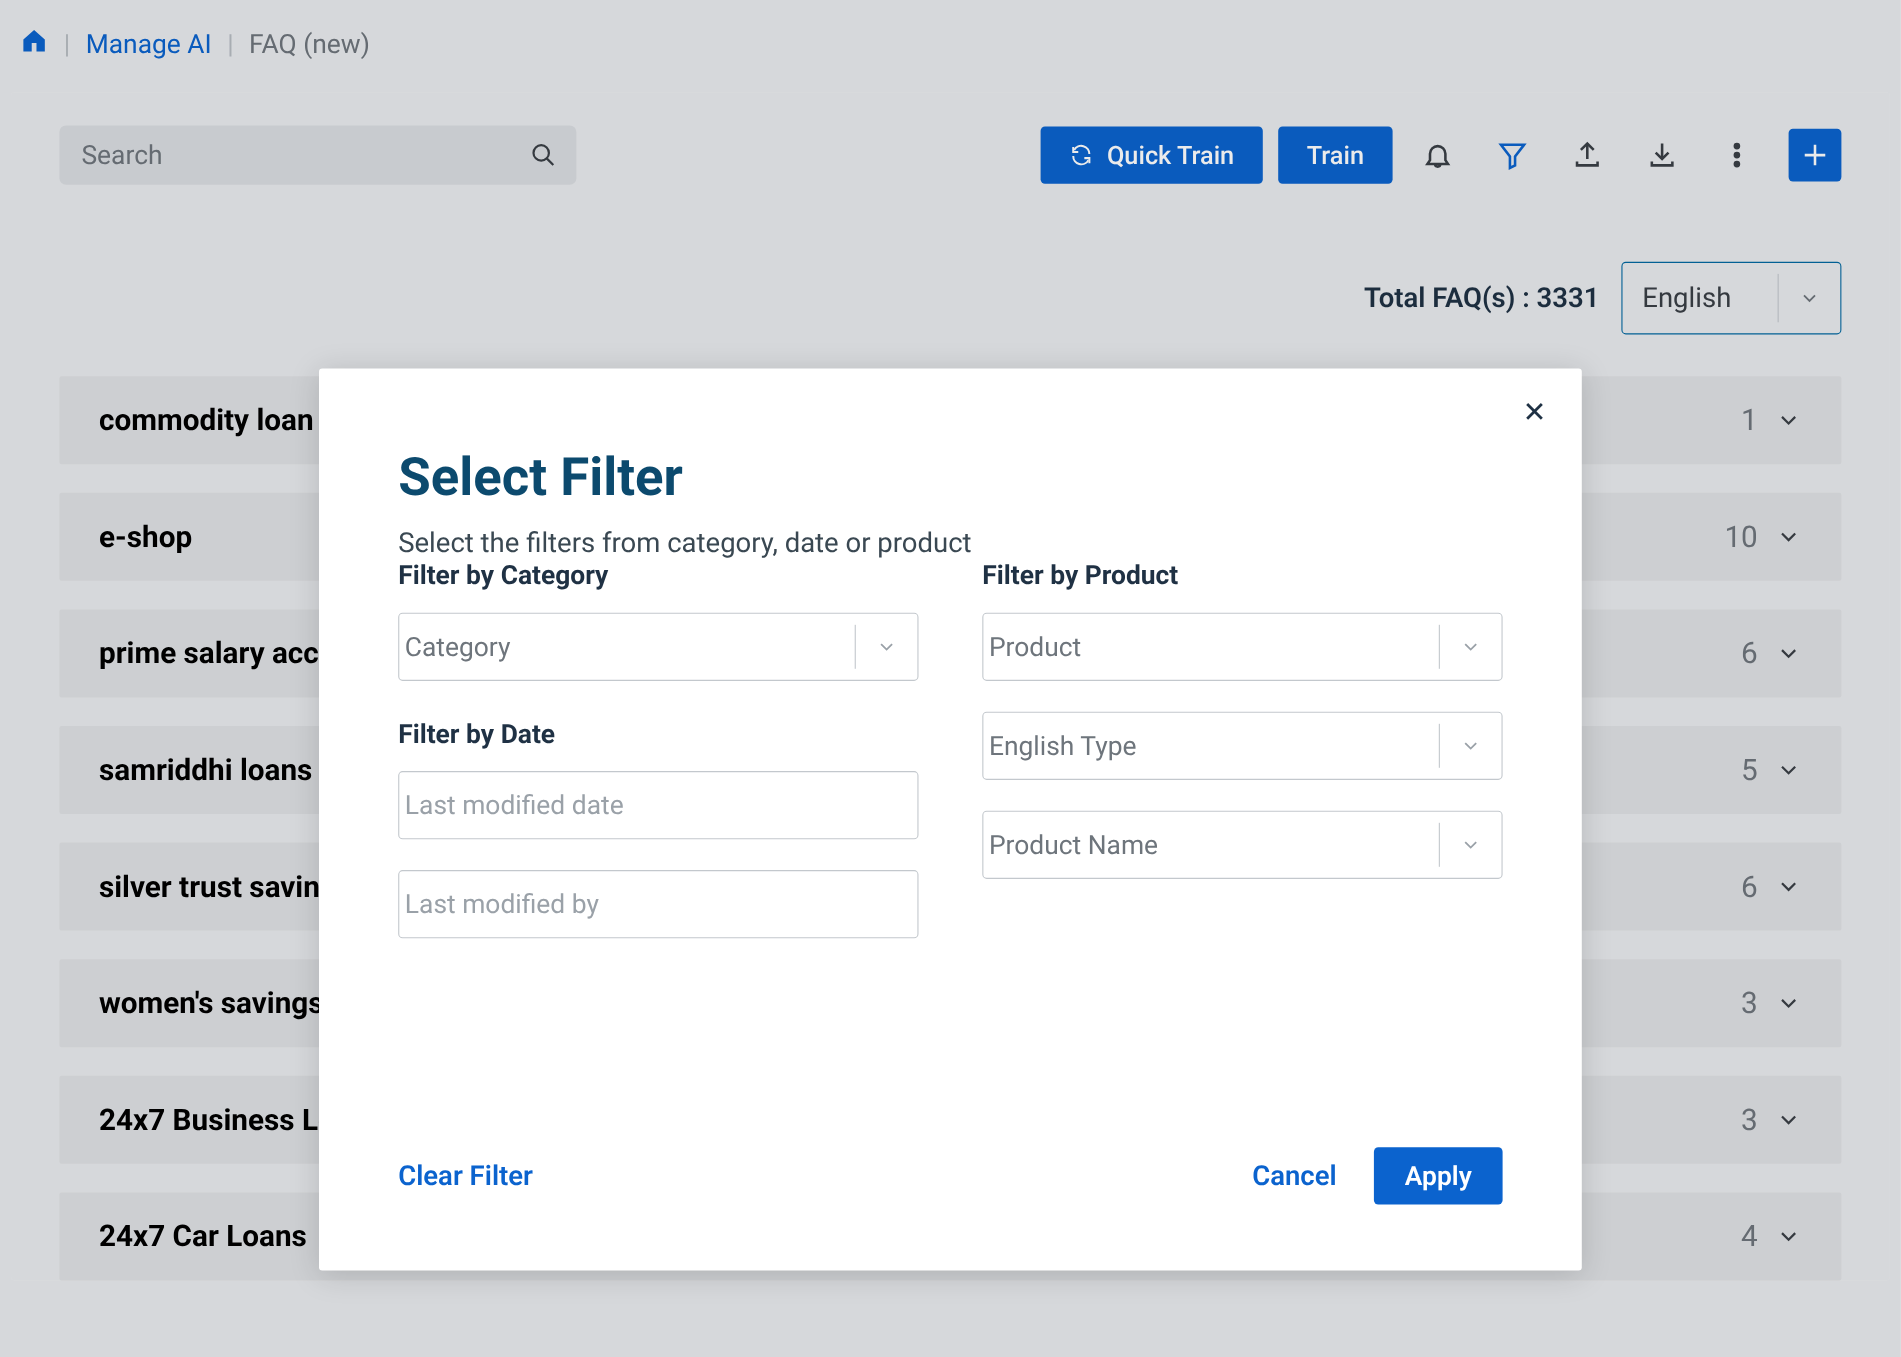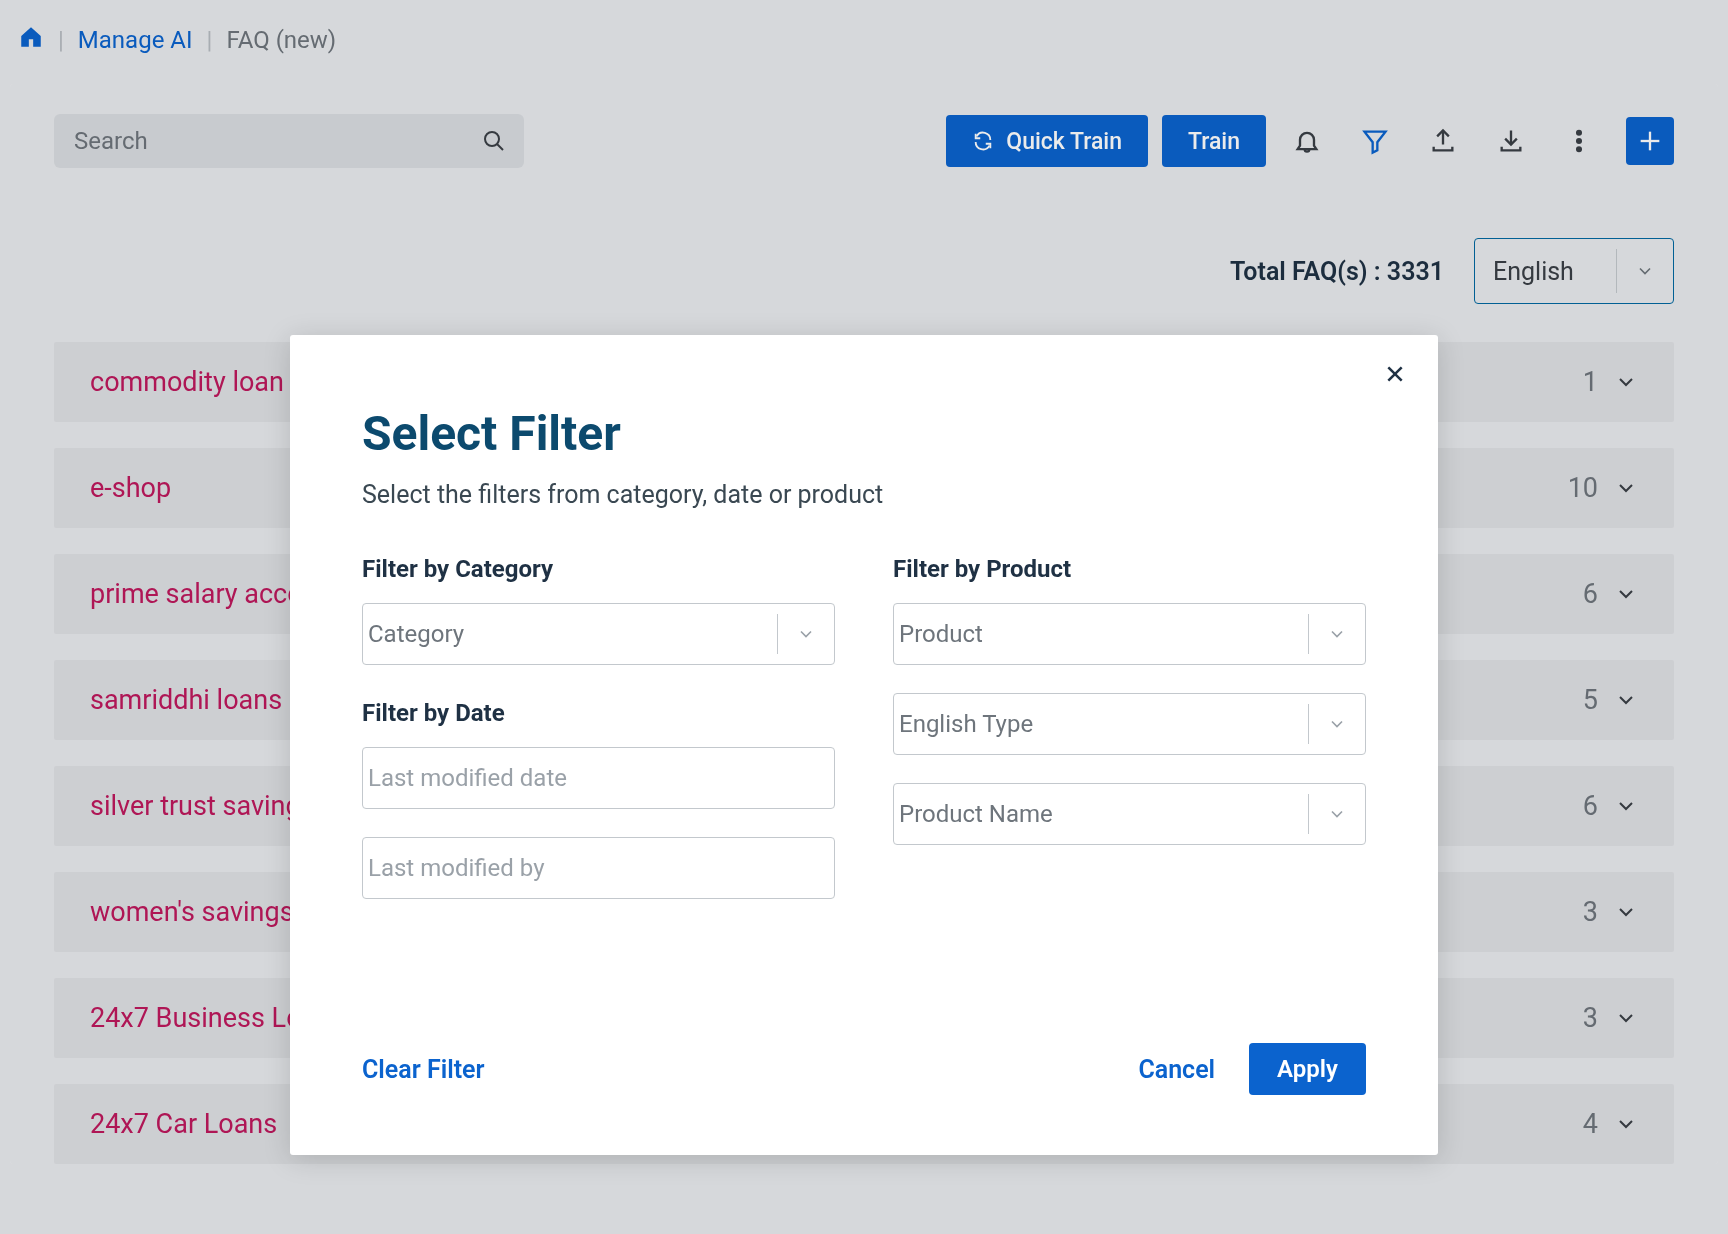--- a/index.html
+++ b/index.html
@@ -28,40 +28,40 @@
   .btn-primary svg { width:22px; height:22px; stroke:#fff; fill:none; stroke-width:2; }
 
   .tool-icon { width:54px; height:54px; display:flex; align-items:center; justify-content:center; cursor:pointer; }
   .tool-icon svg { width:28px; height:28px; stroke:#3a3f46; fill:none; stroke-width:2; }
   .tool-icon.filter svg { stroke:#0b63ce; }
 
   .add-btn { width:48px; height:48px; background:#0b63ce; border-radius:4px; display:flex; align-items:center; justify-content:center; cursor:pointer; margin-left:6px;}
   .add-btn svg { width:28px; height:28px; stroke:#fff; stroke-width:2; }
 
   
-  .subhdr { display:flex; align-items:center; justify-content:flex-end; gap:30px; margin-top:70px; }
+  .subhdr { display:flex; align-items:center; justify-content:flex-end; gap:20px; margin-top:70px; }
   .total { font-size:25px; font-weight:600; color:#1f3144; }
   .lang-select { width:200px; height:66px; border:1px solid #0369a1; border-radius:4px; background:#e9ebee; display:flex; align-items:center; padding:0 18px; font-size:25px; color:#3a3f46; position:relative; cursor:pointer;}
   .lang-select .div { position:absolute; right:56px; top:10px; bottom:10px; width:1px; background:#c3c8cd;}
   .lang-select .chev { position:absolute; right:18px; top:50%; transform:translateY(-50%); width:20px; height:20px; stroke:#6e757c; fill:none; stroke-width:2;}
 
   
   .faq-list { margin-top:38px; display:flex; flex-direction:column; gap:26px; }
   .faq-row { background:#dfe1e4; border-radius:2px; height:80px; display:flex; align-items:center; padding:0 36px; }
-  .faq-row .title { font-size:27px; font-weight:400; color:#be185d; white-space:nowrap; overflow:hidden; text-overflow:ellipsis; }
+  .faq-row .title { font-size:27px; font-weight:700; color:#000000; white-space:nowrap; overflow:hidden; text-overflow:ellipsis; }
   .faq-row .count { margin-left:auto; font-size:27px; color:#6e757c; margin-right:16px;}
   .faq-row .chev { width:24px; height:24px; stroke:#3a3f46; fill:none; stroke-width:2;}
 
   
   .overlay { position:absolute; inset:0; background:rgba(0,0,0,0.08); }
   .modal { position:absolute; left:290px; top:335px; width:1148px; height:820px; background:#fff; border-radius:3px; box-shadow:0 4px 28px rgba(0,0,0,0.15); padding:70px 72px 0 72px; }
   .modal .close { position:absolute; right:28px; top:24px; width:30px; height:30px; cursor:pointer; display:flex; align-items:center; justify-content:center; }
   .modal .close svg { width:20px; height:20px; stroke:#1f3144; stroke-width:3; }
   .modal h2 { font-size:48px; font-weight:700; color:#0c4a6e; margin-bottom:18px;}
-  .modal .sub { font-size:25px; color:#3a4852; margin-bottom:46px;}
+  .modal .sub { font-size:25px; color:#3a4852; }
   .modal .cols { display:flex; gap:58px; }
   .modal .col { flex:1; display:flex; flex-direction:column; }
   .modal label.grp { font-size:24px; font-weight:700; color:#1f3144; margin-bottom:20px; display:block;}
   .sel, .txt { width:100%; height:62px; border:1px solid #c3c8cd; border-radius:4px; font-size:24px; color:#6e757c; padding:0 5px; background:#fff; display:flex; align-items:center; position:relative; margin-bottom:28px;}
   .sel .div { position:absolute; right:56px; top:10px; bottom:10px; width:1px; background:#c3c8cd;}
   .sel .chev { position:absolute; right:18px; top:50%; transform:translateY(-50%); width:20px; height:20px; stroke:#9aa1a8; fill:none; stroke-width:2;}
   .txt input { border:none; width:100%; height:100%; font-size:24px; color:#3a3f46; outline:none; background:transparent;}
   .txt input::placeholder { color:#9aa1a8; }
 
   .modal-footer { position:absolute; left:72px; right:72px; bottom:60px; display:flex; align-items:center; }

